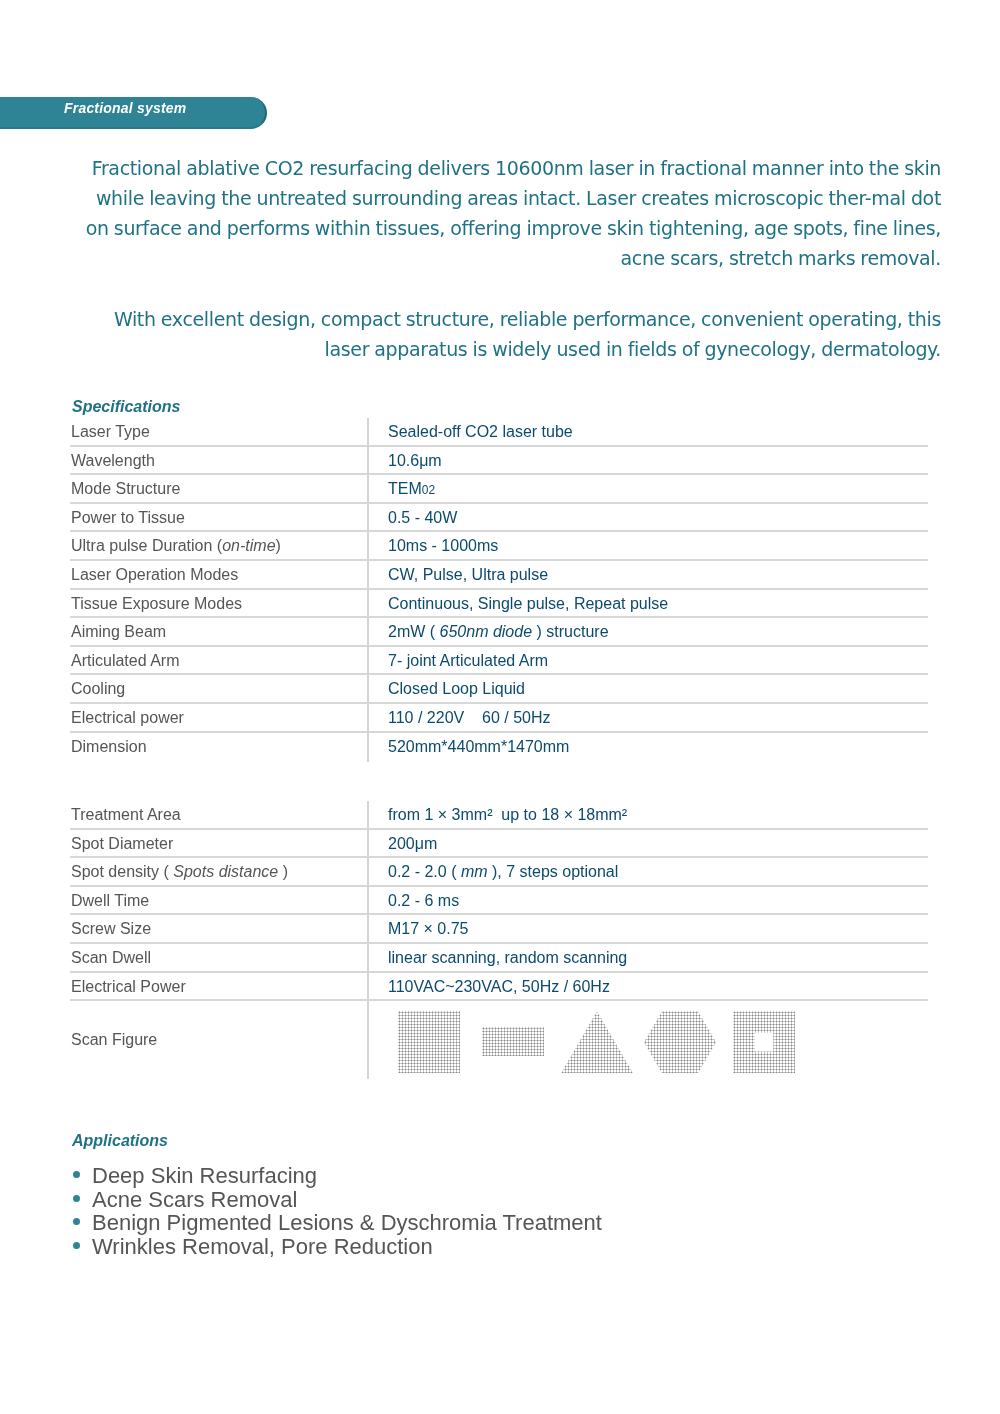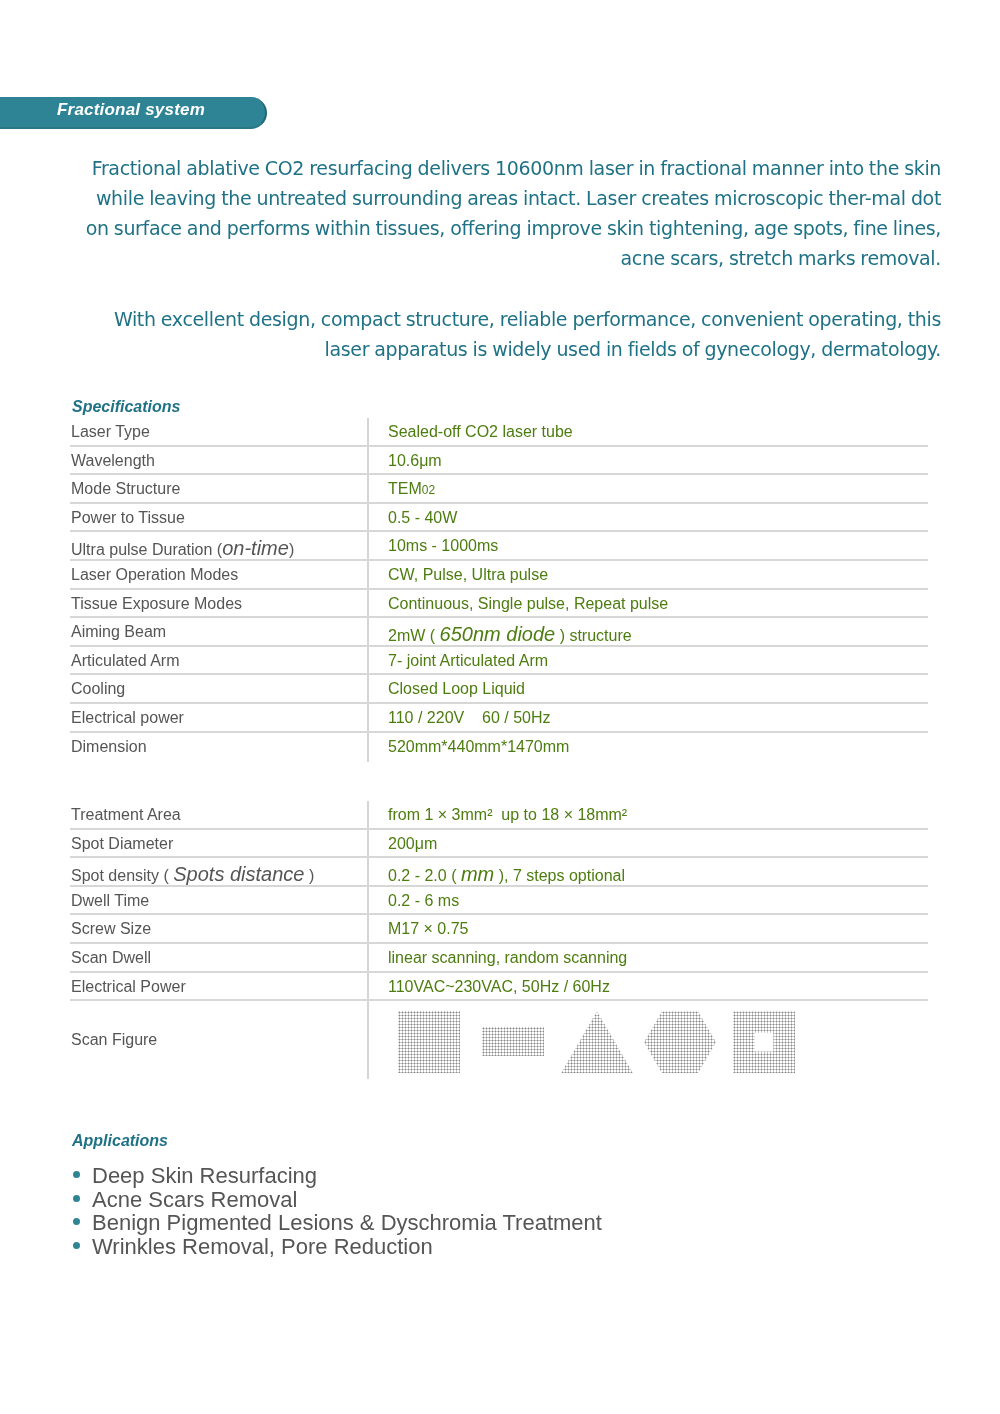--- a/index.html
+++ b/index.html
@@ -5,23 +5,23 @@
   * { box-sizing: border-box; margin: 0; padding: 0; }
   html, body { width: 1000px; height: 1414px; background: #ffffff; overflow: hidden; }
   body { position: relative; font-family: "Liberation Sans", sans-serif; color: #555; }
 
   .banner {
     position: absolute; left: 0; top: 97px; width: 267px; height: 32px;
     background: #2e8494; border-radius: 0 16px 16px 0;
     border-right: 2px solid #1f6976; border-bottom: 2px solid #2a7886;
   }
   .banner span {
-    position: absolute; left: 57px; top: 3px;
+    position: absolute; left: 64px; top: 3px;
     font-family: "Liberation Sans", sans-serif; font-weight: bold; font-style: italic;
-    font-size: 17px; color: #ffffff; letter-spacing: 0.2px;
+    font-size: 14px; color: #ffffff; letter-spacing: 0.2px;
   }
 
   .intro {
     position: absolute; left: 71px; width: 870px;
     font-family: "DejaVu Sans", sans-serif; font-size: 19px; line-height: 30px;
     color: #1f7286; letter-spacing: -0.35px; word-spacing: -0.5px; text-align: right;
   }
   .intro.p1 { top: 153px; }
   .intro.p2 { top: 304px; }
 
@@ -32,23 +32,23 @@
 
   .spec-table { position: absolute; left: 70px; width: 858px; }
   .spec-row {
     position: relative; height: 28.6px; border-bottom: 2px solid #d7d7d7;
   }
   .spec-row.last { border-bottom: none; }
   .spec-row .k {
     position: absolute; left: 1px; top: 5px; font-size: 16px; color: #555;
   }
   .spec-row .v {
-    position: absolute; left: 318px; top: 5px; font-size: 16px; color: #4d7c0f;
+    position: absolute; left: 318px; top: 5px; font-size: 16px; color: #0c4a6e;
   }
-  .spec-row i { font-size: 20px; }
+  .spec-row i { font-size: 16px; }
   .spec-row .sub { font-size: 12px; }
   .vline { position: absolute; left: 297px; width: 2px; background: #d5d5d5; }
 
   .scan-row { height: 78px; border-bottom: none; }
   .scan-row .k { top: 30px; }
   .figs { position: absolute; left: 328px; top: 10px; height: 62px; }
   .fig { position: absolute; top: 0; }
 
   .dotgrid {
     background-image: radial-gradient(circle, #8a8a8a 0.9px, transparent 1.1px);

